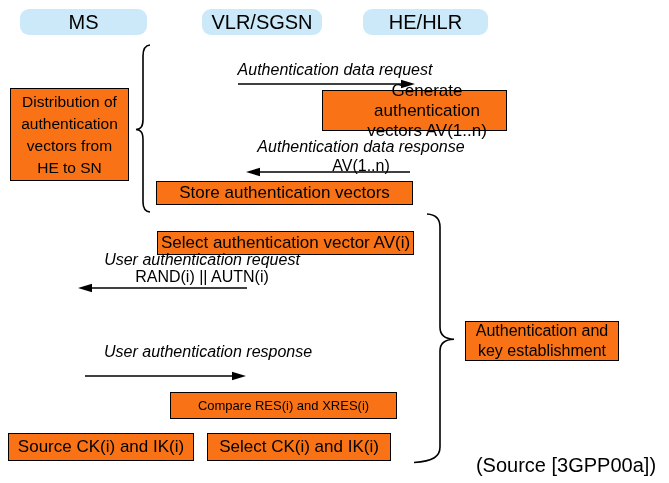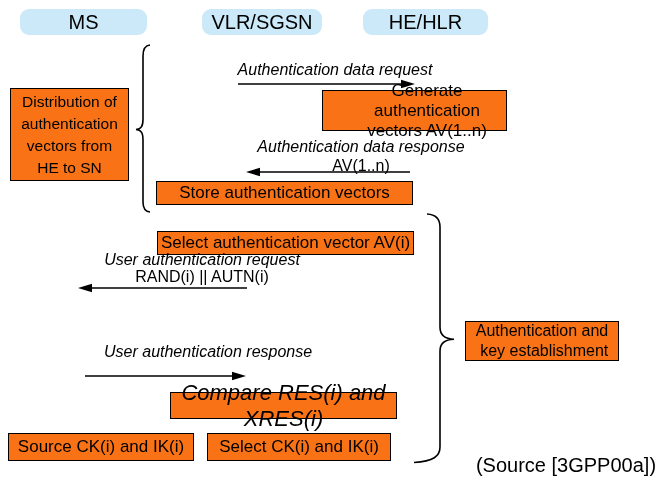--- a/index.html
+++ b/index.html
@@ -89,36 +89,36 @@
     <path d="M150,45 C144.5,45.5 143,49.5 143,56 L143,119 C143,126 141.5,129 136,129.5 C141.5,130 143,133 143,140 L143,202 C143,208 144.5,211.5 150,212" fill="none" stroke="#000000" stroke-width="1.6"></path>
     <path d="M427,214 C436,214.5 440,219.5 440,227 L440,327 C440,334.5 444.5,339 454,339.3 C444.5,339.6 440,344 440,351 L440,447 C440,456 433.5,461.5 414,462.5" fill="none" stroke="#000000" stroke-width="1.6"></path>
   </svg>
 
   <div class="pbox" style="left:10px; top:88px; width:119px; height:93px; font-size:15.5px; line-height:22px;">
     <span>Distribution of
 authentication
 vectors from
 HE to SN</span>
   </div>
-  <div class="pbox" style="left:465px; top:321px; width:154px; height:40px; font-size:16px; line-height:20px;text-align:right;">
+  <div class="pbox" style="left:465px; top:321px; width:154px; height:40px; font-size:16px; line-height:20px;">
     <span>Authentication and
 key establishment</span>
   </div>
 
   <div class="pbox" style="left:322px; top:90px; width:185px; height:41px; font-size:17px; line-height:20px;padding-left:25px;">
     <span>Generate authentication
 vectors AV(1..n)</span>
   </div>
   <div class="pbox" style="left:156px; top:181px; width:257px; height:24px; font-size:17px;">
     <span>Store authentication vectors</span>
   </div>
   <div class="pbox" style="left:157px; top:219px; width:257px; height:24px; font-size:17px;margin-top:12px;">
     <span>Select authentication vector AV(i)</span>
   </div>
-  <div class="pbox" style="left:170px; top:392px; width:227px; height:27px; font-size:22px;font-style:italic;">
+  <div class="pbox" style="left:170px; top:392px; width:227px; height:27px; font-size:13px;">
     <span>Compare RES(i) and XRES(i)</span>
   </div>
   <div class="pbox" style="left:8px; top:433px; width:186px; height:28px; font-size:17px;">
     <span>Source CK(i) and IK(i)</span>
   </div>
   <div class="pbox" style="left:207px; top:433px; width:184px; height:28px; font-size:17px;">
     <span>Select CK(i) and IK(i)</span>
   </div>
 
   <div class="msg italic" style="left:235px; top:62px; width:200px;">Authentication data request</div>

